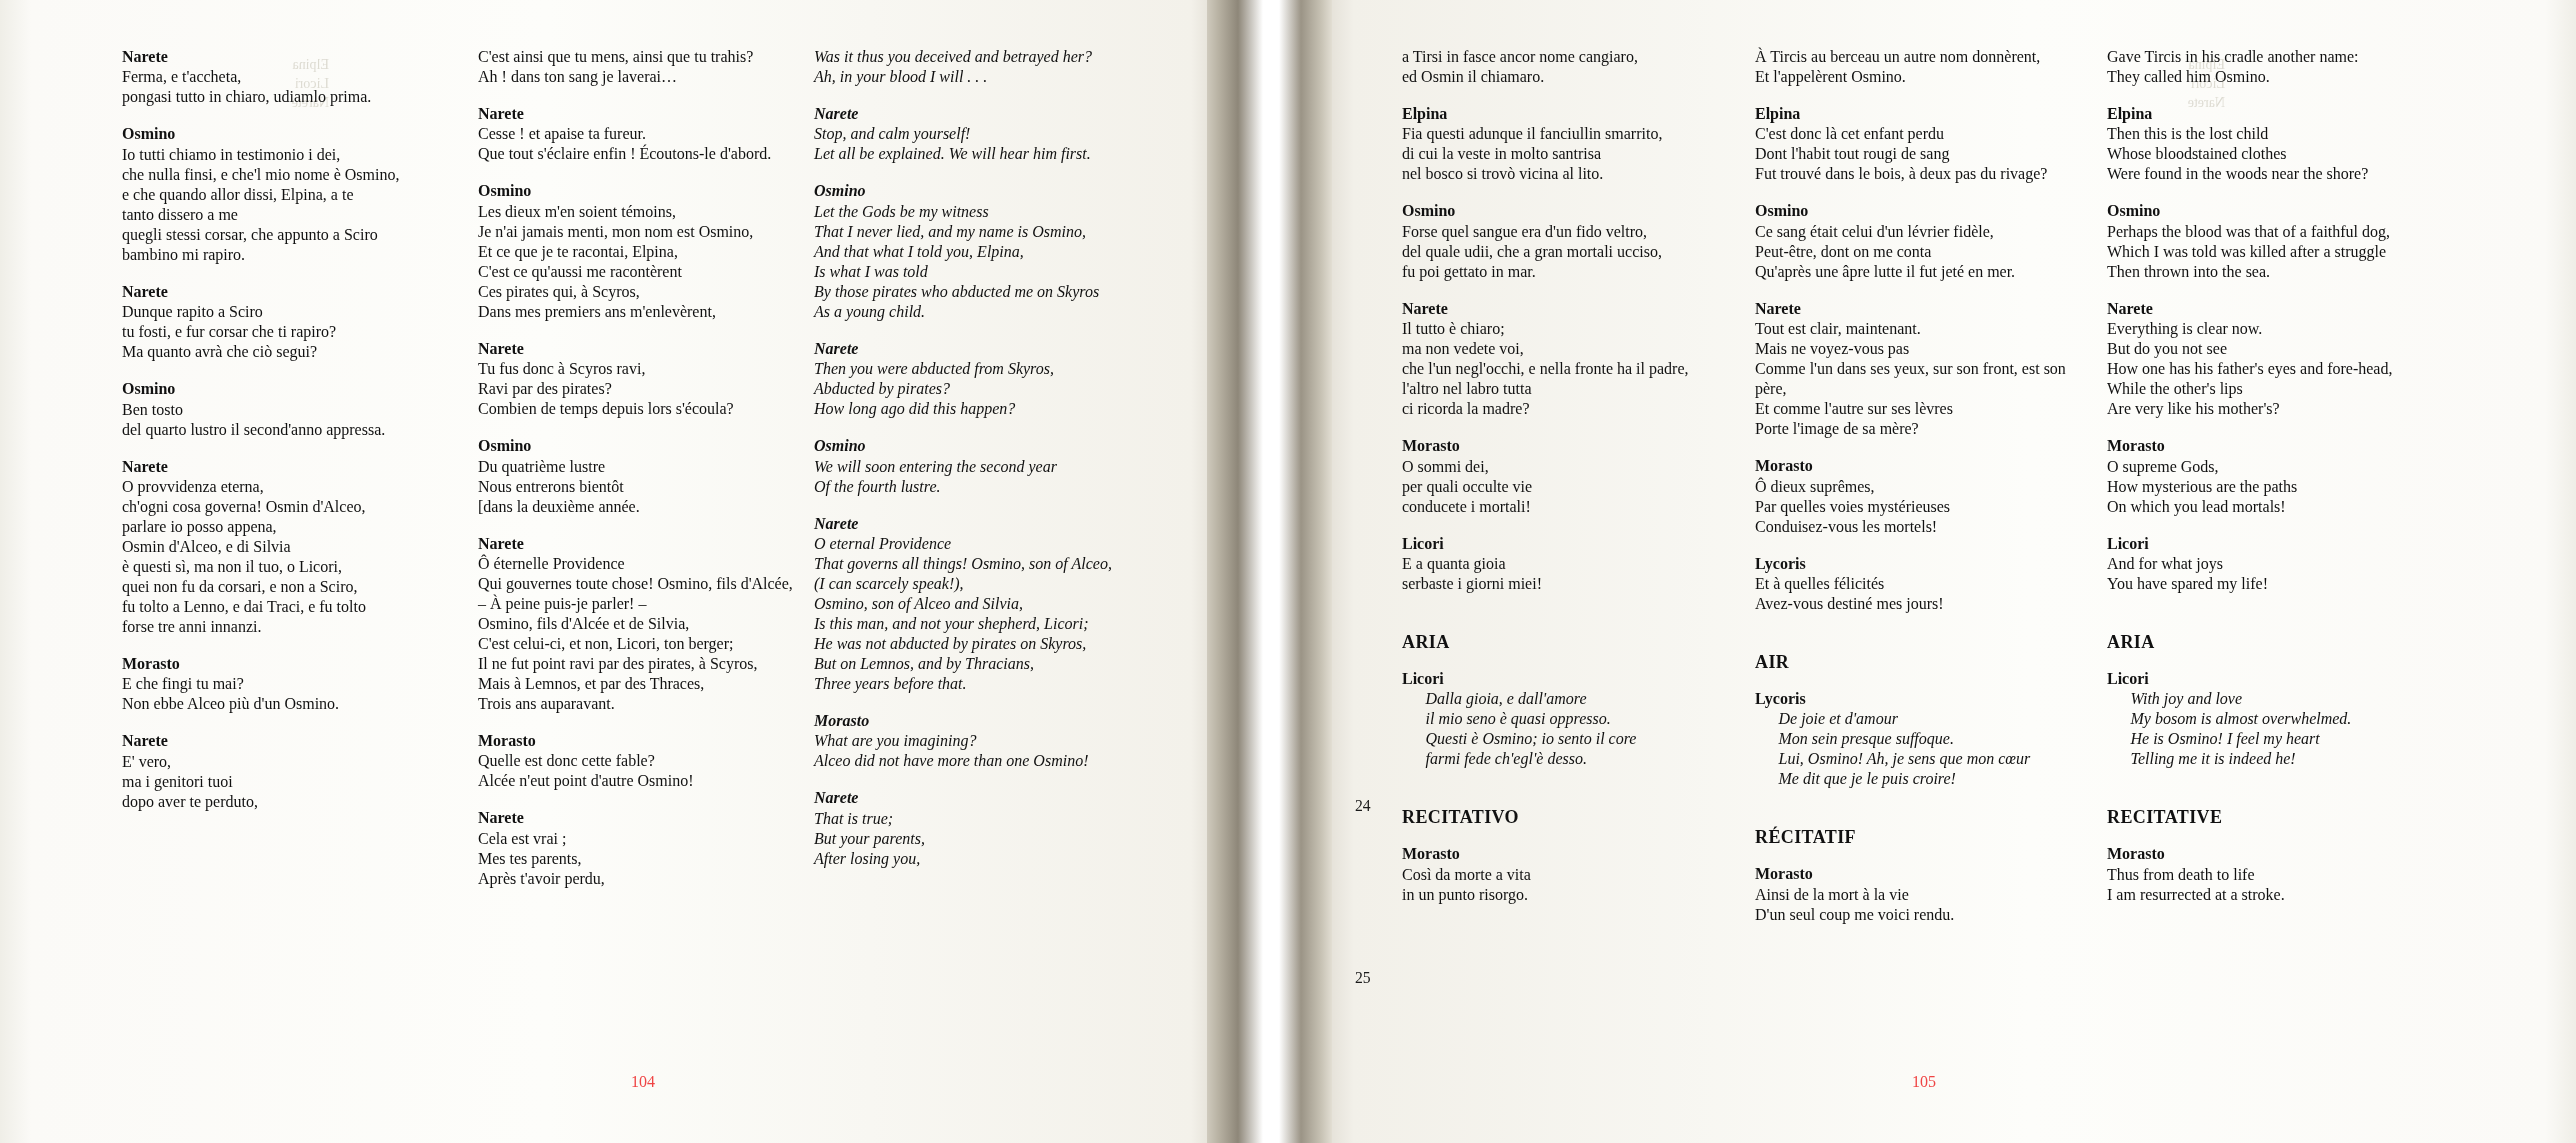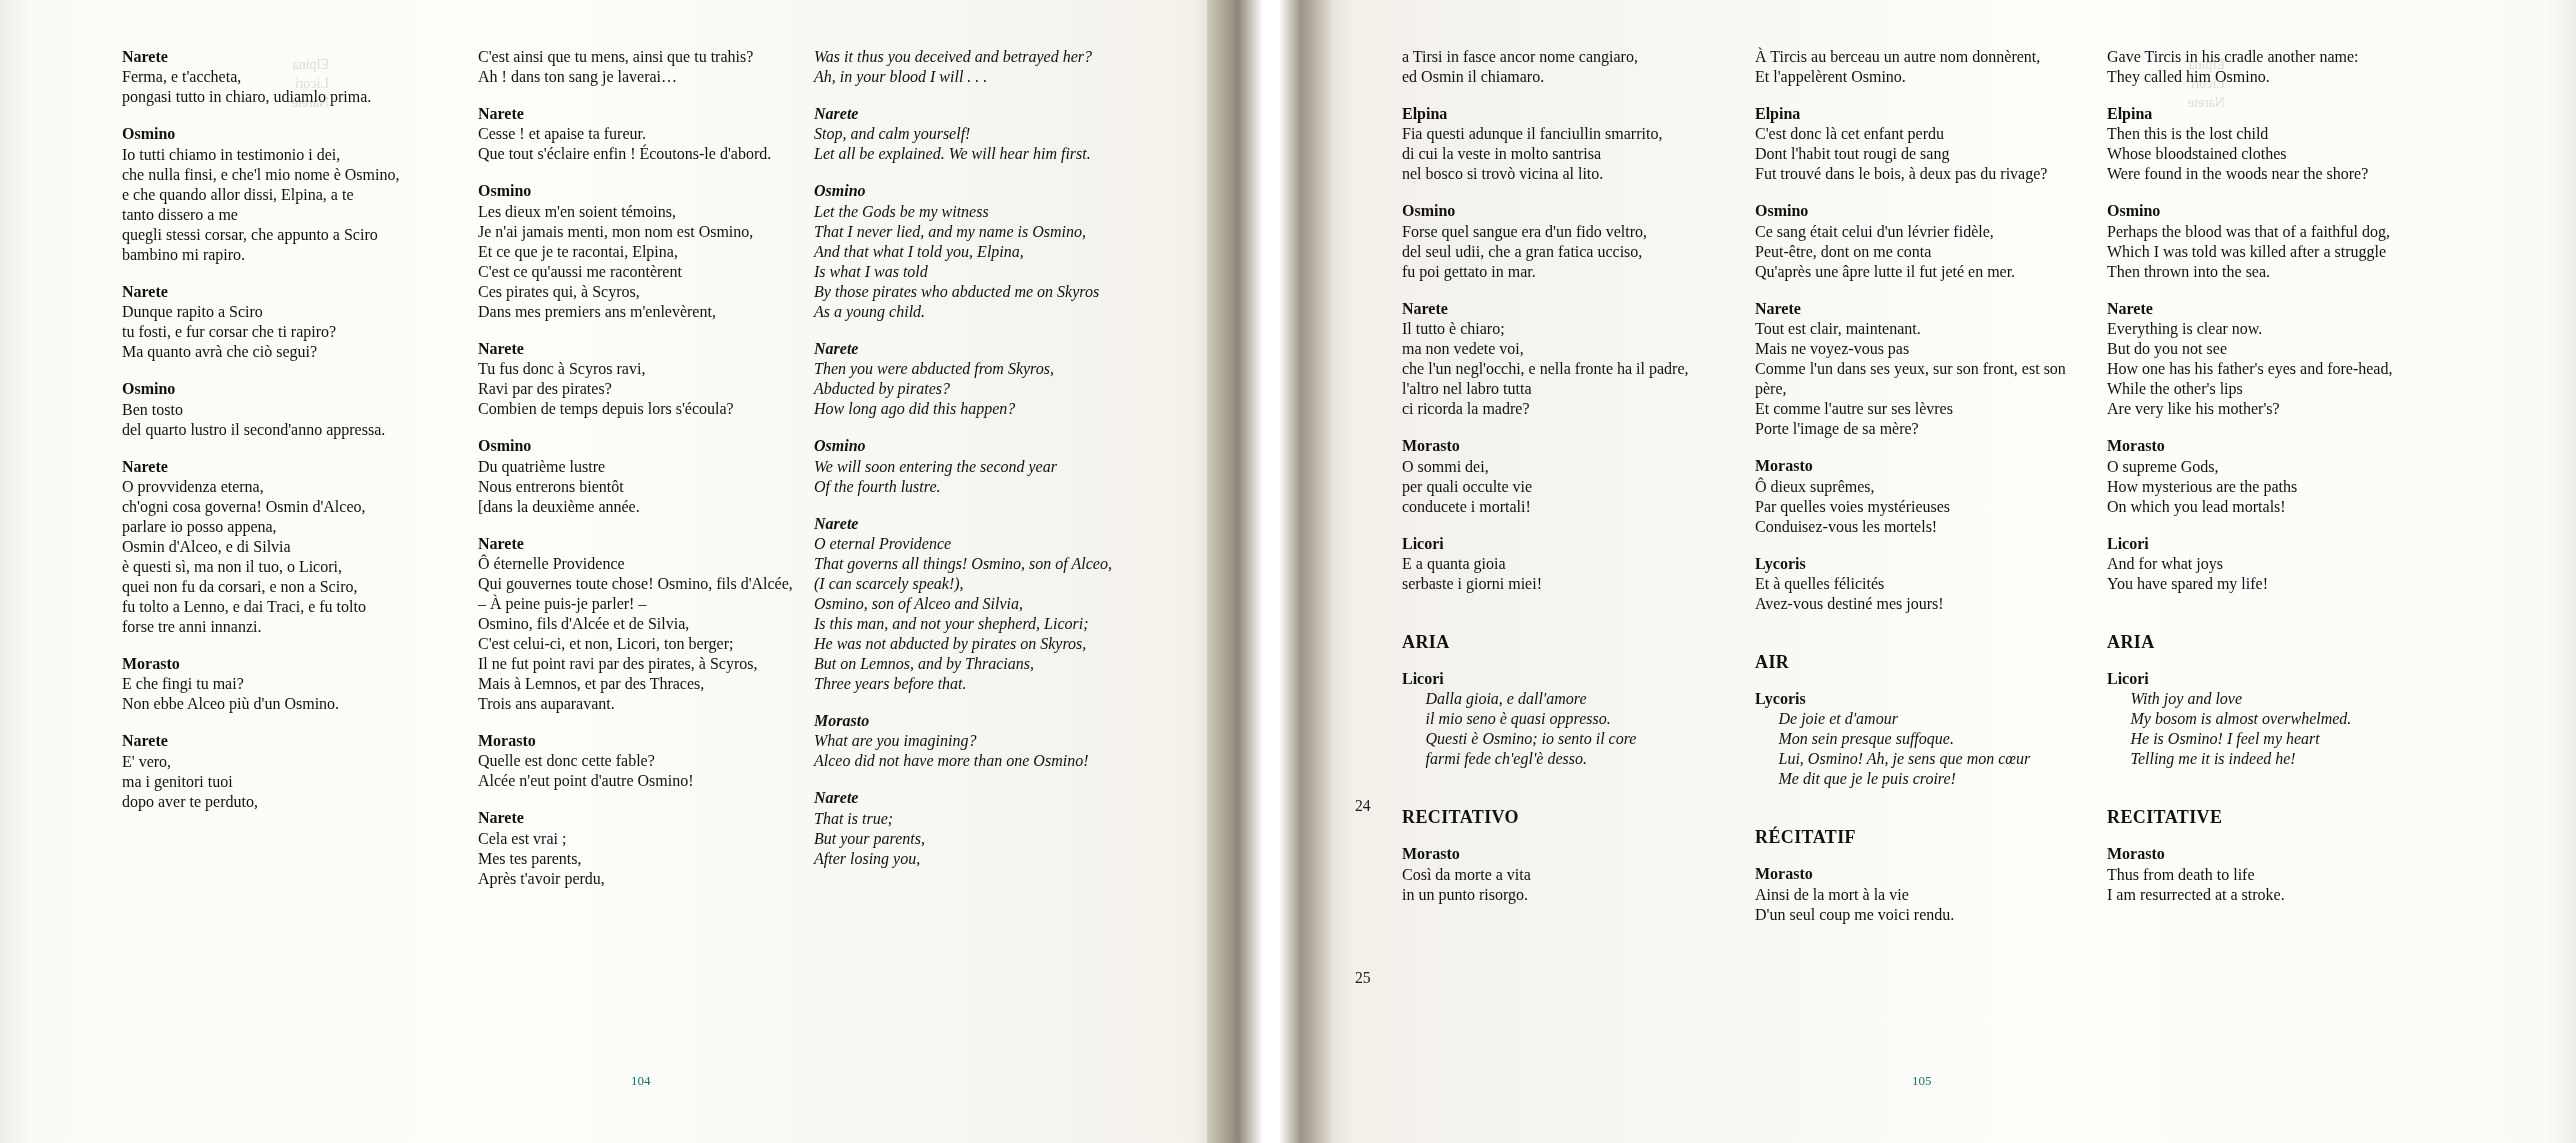--- a/index.html
+++ b/index.html
@@ -96,22 +96,22 @@
     margin-bottom: 1.6px;
   }
   .linenum {
     position: absolute;
     font-size: 15.7px;
     color: #1a1a1a;
     text-align: center;
   }
   .folio {
     position: absolute;
-    font-size: 13px;
-    color: #0f766e;
+    font-size: 16px;
+    color: #ef4444;
   }
   
   .ghost {
     position: absolute;
     font-size: 14px;
     line-height: 19px;
     color: #b9b5a4;
     opacity: 0.45;
     transform: scaleX(-1);
     pointer-events: none;
@@ -303,21 +303,21 @@
       </div>
       <div class="blk">
         <div class="spk">Elpina</div>
         <div class="ln">Fia questi adunque il fanciullin smarrito,</div>
         <div class="ln">di cui la veste in molto santrisa</div>
         <div class="ln">nel bosco si trovò vicina al lito.</div>
       </div>
       <div class="blk">
         <div class="spk">Osmino</div>
         <div class="ln">Forse quel sangue era d'un fido veltro,</div>
-        <div class="ln">del seul udii, che a gran fatica ucciso,</div>
+        <div class="ln">del quale udii, che a gran mortali ucciso,</div>
         <div class="ln">fu poi gettato in mar.</div>
       </div>
       <div class="blk">
         <div class="spk">Narete</div>
         <div class="ln">Il tutto è chiaro;</div>
         <div class="ln">ma non vedete voi,</div>
         <div class="ln">che l'un negl'occhi, e nella fronte ha il padre,</div>
         <div class="ln">l'altro nel labro tutta</div>
         <div class="ln">ci ricorda la madre?</div>
       </div>

